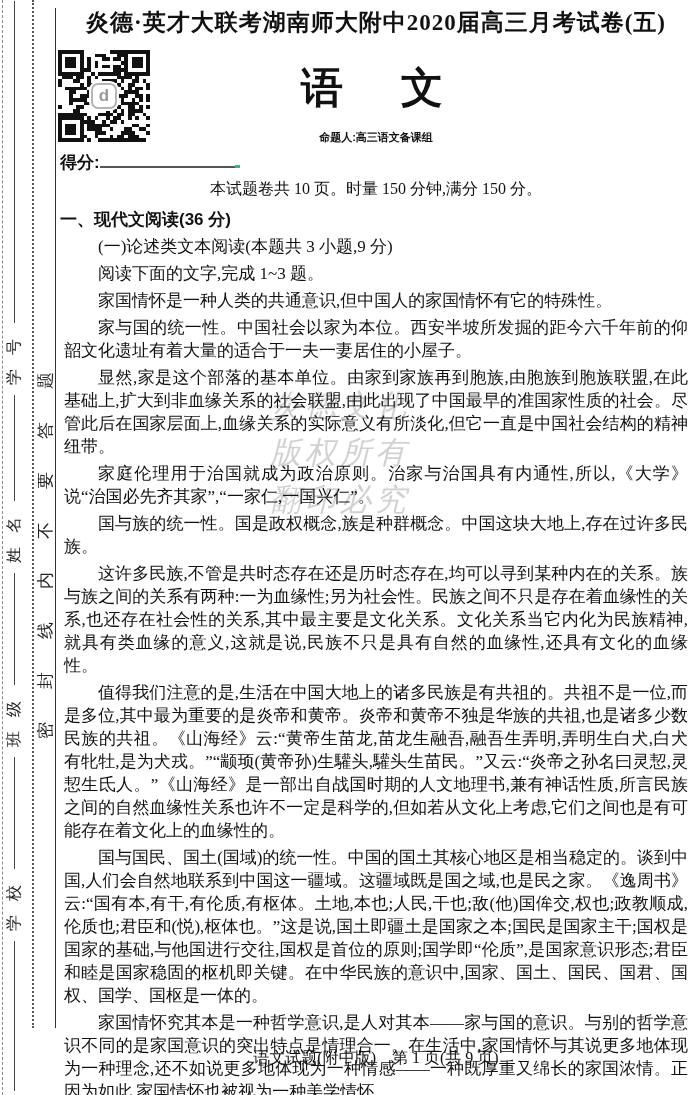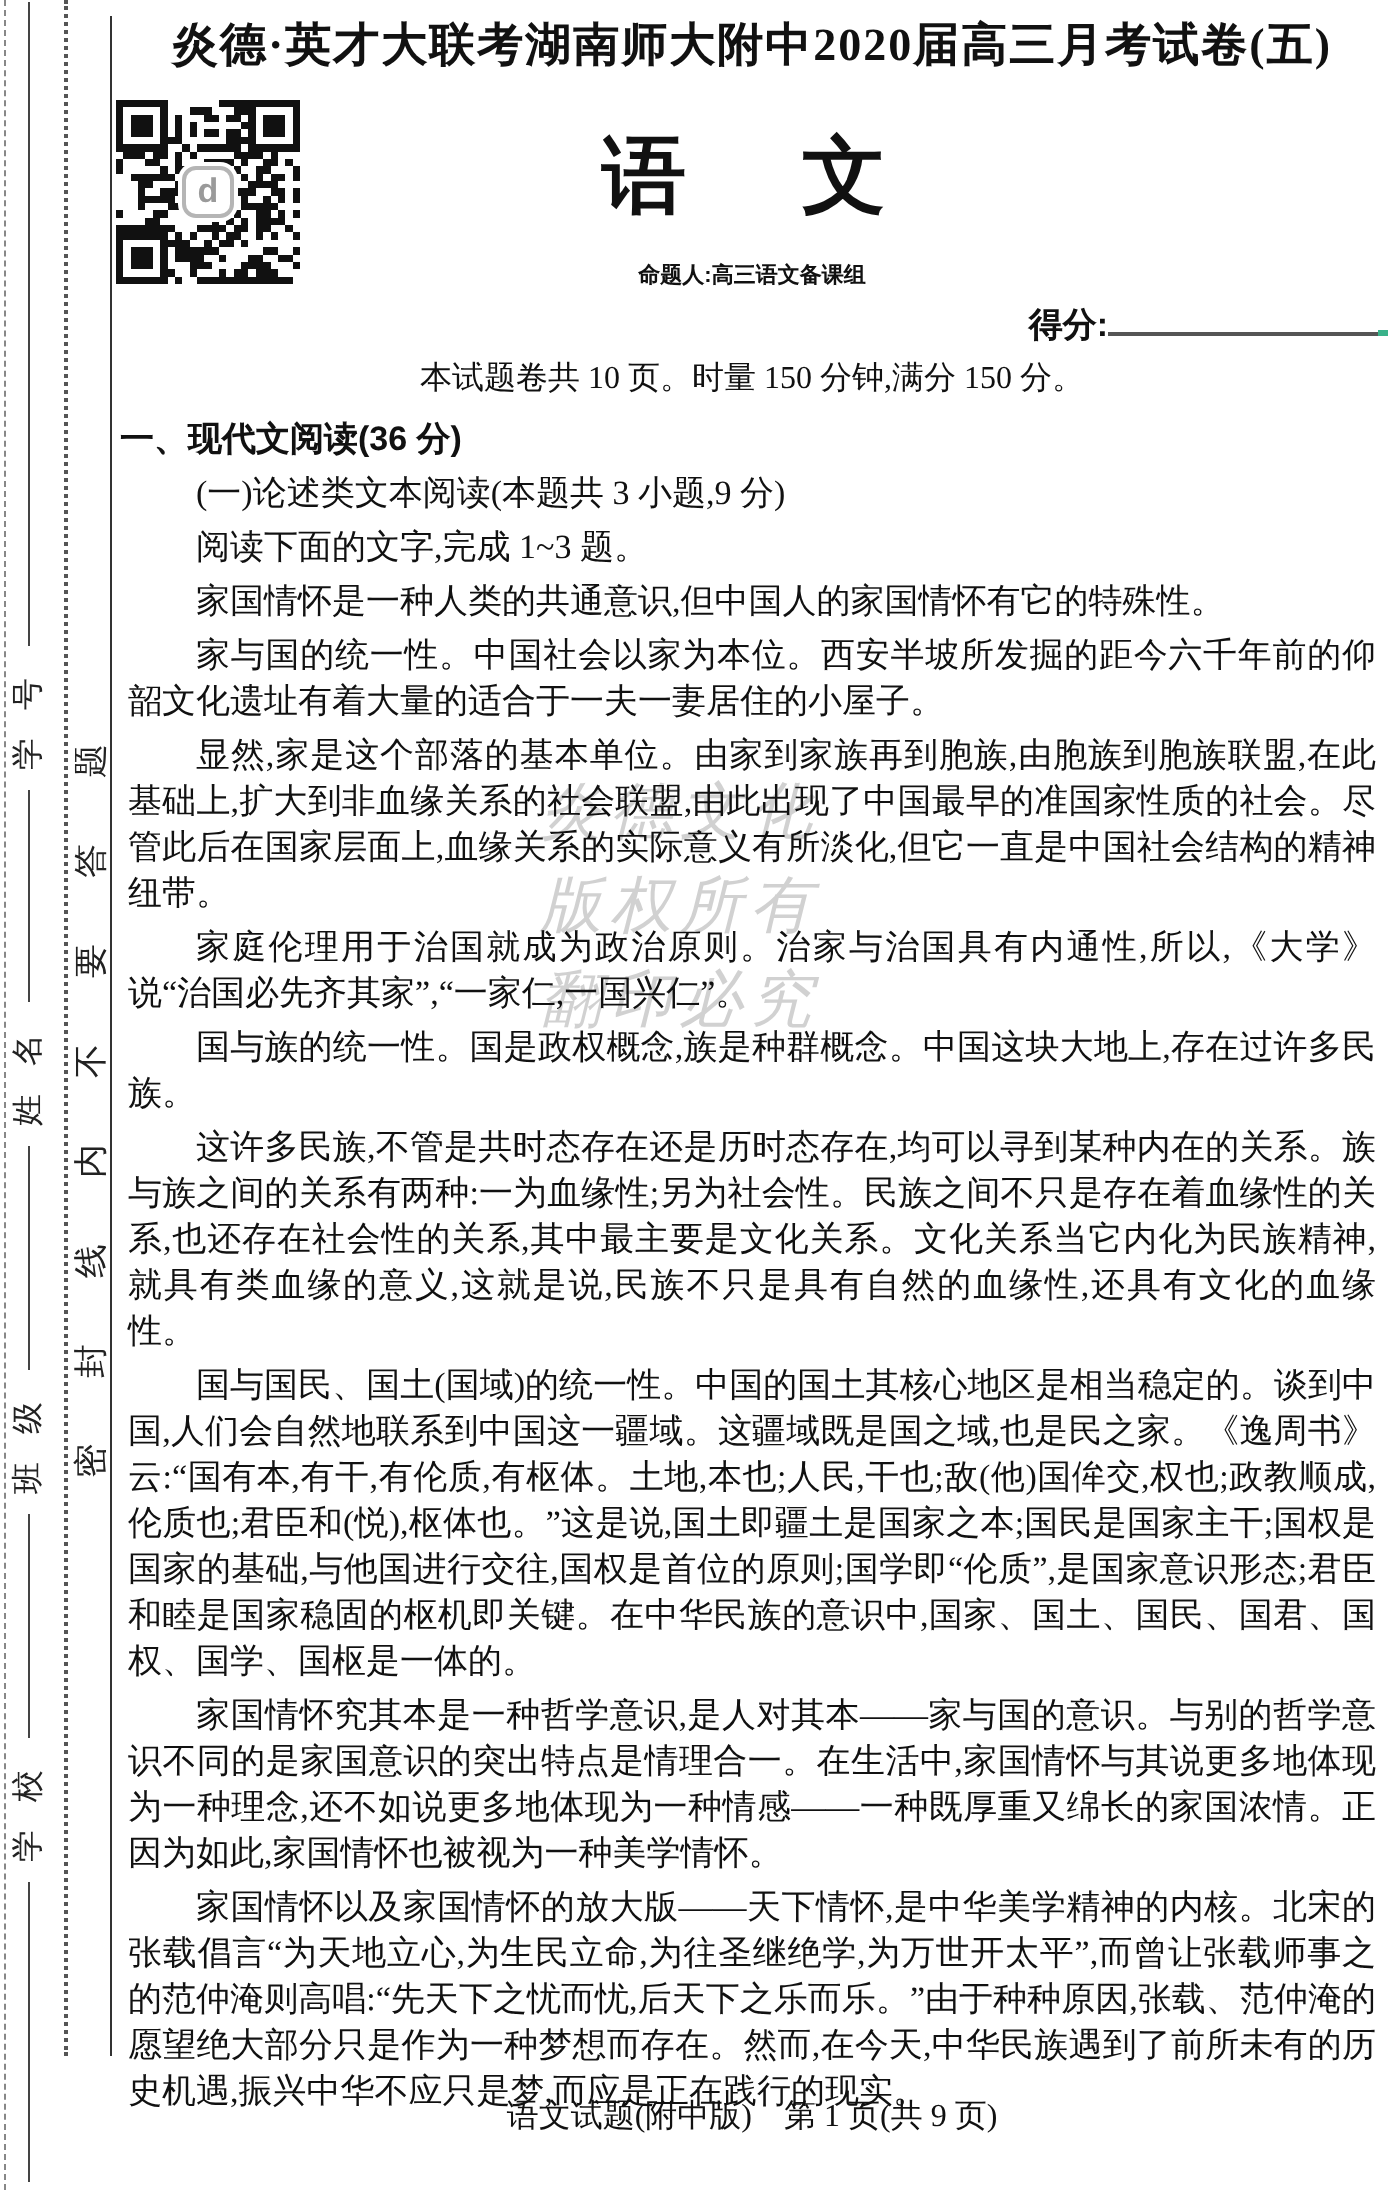--- a/index.html
+++ b/index.html
@@ -35,21 +35,21 @@
                 letter-spacing:1px;white-space:nowrap;}
   .qr-wrap{position:absolute;left:58px;top:50px;width:92px;height:92px;}
   .qr-logo{position:absolute;left:33px;top:33px;width:26px;height:26px;background:#fff;
            border-radius:7px;box-shadow:0 0 0 2px #fff;display:flex;align-items:center;
            justify-content:center;font-family:"Liberation Sans",sans-serif;
            font-weight:bold;font-size:17px;color:#9a9a9a;border:2px solid #b5b5b5;box-sizing:border-box;}
   .subject-title{margin-top:22px;text-align:center;font-weight:bold;font-size:42px;
                  letter-spacing:8px;}
   .setter-line{margin-top:14px;text-align:center;font-weight:bold;font-size:11px;
                font-family:"Liberation Sans","DejaVu Sans",sans-serif;}
-  .score-row{margin-top:6px;text-align:right;font-size:17px;height:26px;}
+  .score-row{margin-top:6px;text-align:left;font-size:17px;height:26px;}
   .score-label{font-weight:bold;font-family:"Liberation Sans","DejaVu Sans",sans-serif;}
   .score-line{display:inline-block;width:138px;height:4px;border-bottom:2px solid #555;
               position:relative;}
   .score-line i{position:absolute;right:-2px;bottom:-2px;width:5px;height:3px;background:#39b28a;}
   .exam-info{margin-top:2px;text-align:center;font-size:16px;}
 
   
   .body-text{margin-top:8px;font-size:17px;line-height:23px;text-align:justify;}
   .sec-head{font-weight:bold;font-family:"Liberation Sans","DejaVu Sans",sans-serif;
             font-size:17px;line-height:23px;}
@@ -444,20 +444,21 @@
     <div class="body-text">
       <div class="sec-head">一、现代文阅读(36 分)</div>
       <p>(一)论述类文本阅读(本题共 3 小题,9 分)</p>
       <p>阅读下面的文字,完成 1~3 题。</p>
       <p>家国情怀是一种人类的共通意识,但中国人的家国情怀有它的特殊性。</p>
       <p>家与国的统一性。中国社会以家为本位。西安半坡所发掘的距今六千年前的仰韶文化遗址有着大量的适合于一夫一妻居住的小屋子。</p>
       <p>显然,家是这个部落的基本单位。由家到家族再到胞族,由胞族到胞族联盟,在此基础上,扩大到非血缘关系的社会联盟,由此出现了中国最早的准国家性质的社会。尽管此后在国家层面上,血缘关系的实际意义有所淡化,但它一直是中国社会结构的精神纽带。</p>
       <p>家庭伦理用于治国就成为政治原则。治家与治国具有内通性,所以,《大学》说“治国必先齐其家”,“一家仁,一国兴仁”。</p>
       <p>国与族的统一性。国是政权概念,族是种群概念。中国这块大地上,存在过许多民族。</p>
       <p>这许多民族,不管是共时态存在还是历时态存在,均可以寻到某种内在的关系。族与族之间的关系有两种:一为血缘性;另为社会性。民族之间不只是存在着血缘性的关系,也还存在社会性的关系,其中最主要是文化关系。文化关系当它内化为民族精神,就具有类血缘的意义,这就是说,民族不只是具有自然的血缘性,还具有文化的血缘性。</p>
+      <p>值得我们注意的是,生活在中国大地上的诸多民族是有共祖的。共祖不是一位,而是多位,其中最为重要的是炎帝和黄帝。炎帝和黄帝不独是华族的共祖,也是诸多少数民族的共祖。《山海经》云:“黄帝生苗龙,苗龙生融吾,融吾生弄明,弄明生白犬,白犬有牝牡,是为犬戎。”“颛顼(黄帝孙)生驩头,驩头生苗民。”又云:“炎帝之孙名曰灵恝,灵恝生氐人。”《山海经》是一部出自战国时期的人文地理书,兼有神话性质,所言民族之间的自然血缘性关系也许不一定是科学的,但如若从文化上考虑,它们之间也是有可能存在着文化上的血缘性的。</p>
       <p>国与国民、国土(国域)的统一性。中国的国土其核心地区是相当稳定的。谈到中国,人们会自然地联系到中国这一疆域。这疆域既是国之域,也是民之家。《逸周书》云:“国有本,有干,有伦质,有枢体。土地,本也;人民,干也;敌(他)国侔交,权也;政教顺成,伦质也;君臣和(悦),枢体也。”这是说,国土即疆土是国家之本;国民是国家主干;国权是国家的基础,与他国进行交往,国权是首位的原则;国学即“伦质”,是国家意识形态;君臣和睦是国家稳固的枢机即关键。在中华民族的意识中,国家、国土、国民、国君、国权、国学、国枢是一体的。</p>
       <p>家国情怀究其本是一种哲学意识,是人对其本——家与国的意识。与别的哲学意识不同的是家国意识的突出特点是情理合一。在生活中,家国情怀与其说更多地体现为一种理念,还不如说更多地体现为一种情感——一种既厚重又绵长的家国浓情。正因为如此,家国情怀也被视为一种美学情怀。</p>
       <p>家国情怀以及家国情怀的放大版——天下情怀,是中华美学精神的内核。北宋的张载倡言“为天地立心,为生民立命,为往圣继绝学,为万世开太平”,而曾让张载师事之的范仲淹则高唱:“先天下之忧而忧,后天下之乐而乐。”由于种种原因,张载、范仲淹的愿望绝大部分只是作为一种梦想而存在。然而,在今天,中华民族遇到了前所未有的历史机遇,振兴中华不应只是梦,而应是正在践行的现实。</p>
 
     </div>
   </div>
 
   <div class="footer">语文试题(附中版)　第 1 页(共 9 页)</div>
 </div>
 

